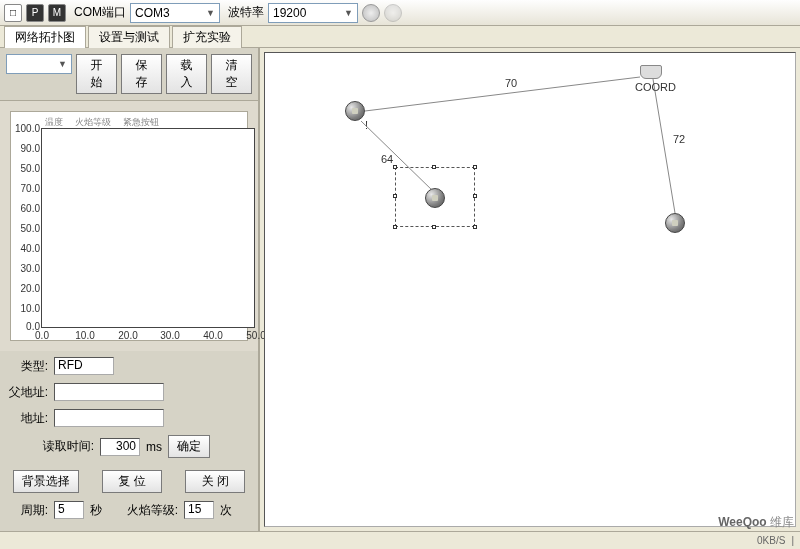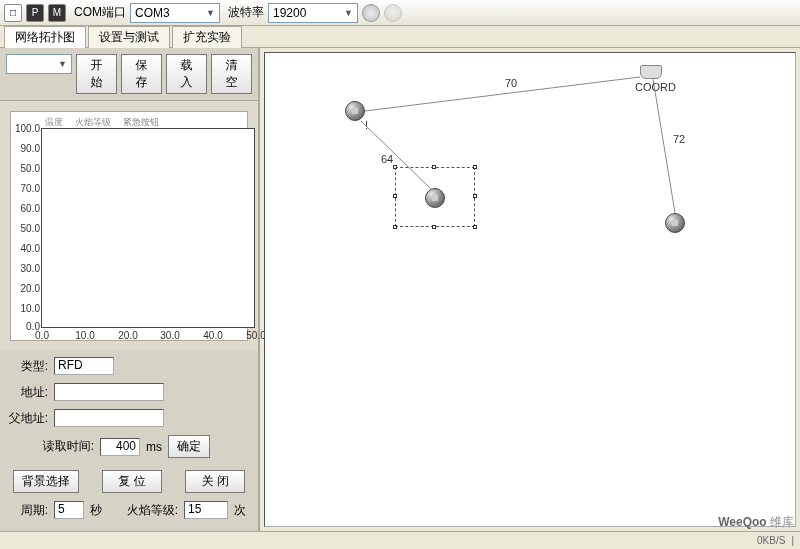--- a/index.html
+++ b/index.html
@@ -229,44 +229,44 @@
         <span class="xtick" style="left:214px">50.0</span>
       </div>
     </div>
 
     <div class="form-area">
       <div class="frow">
         <label>类型:</label>
         <span class="textbox" style="width:60px">RFD</span>
       </div>
       <div class="frow">
+        <label>父地址:</label>
+        <span class="textbox" style="width:110px"></span>
+      </div>
+      <div class="frow">
         <label>地址:</label>
         <span class="textbox" style="width:110px"></span>
       </div>
-      <div class="frow">
-        <label>父地址:</label>
-        <span class="textbox" style="width:110px"></span>
-      </div>
       <div class="frow" style="padding-left:30px">
         <label style="min-width:56px">读取时间:</label>
-        <span class="textbox" style="width:40px;text-align:right">400</span>
+        <span class="textbox" style="width:40px;text-align:right">300</span>
         <span>ms</span>
         <div class="btn">确定</div>
       </div>
       <div class="btnrow">
         <div class="btn wide">背景选择</div>
         <div class="btn wide">复 位</div>
         <div class="btn wide">关 闭</div>
       </div>
       <div class="frow" style="">
         <label>周期:</label>
         <span class="textbox" style="width:30px">5</span>
         <span>秒</span>
         <label style="min-width:56px;margin-left:14px">火焰等级:</label>
-        <span class="textbox" style="width:44px">15</span>
+        <span class="textbox" style="width:30px">15</span>
         <span>次</span>
       </div>
     </div>
   </div>
 
   <div class="canvas">
     <svg class="topo">
       <line x1="100" y1="58" x2="375" y2="24" stroke="#888" stroke-width="1"></line>
       <line x1="388" y1="26" x2="410" y2="160" stroke="#888" stroke-width="1"></line>
       <line x1="96" y1="68" x2="170" y2="140" stroke="#888" stroke-width="1"></line>

